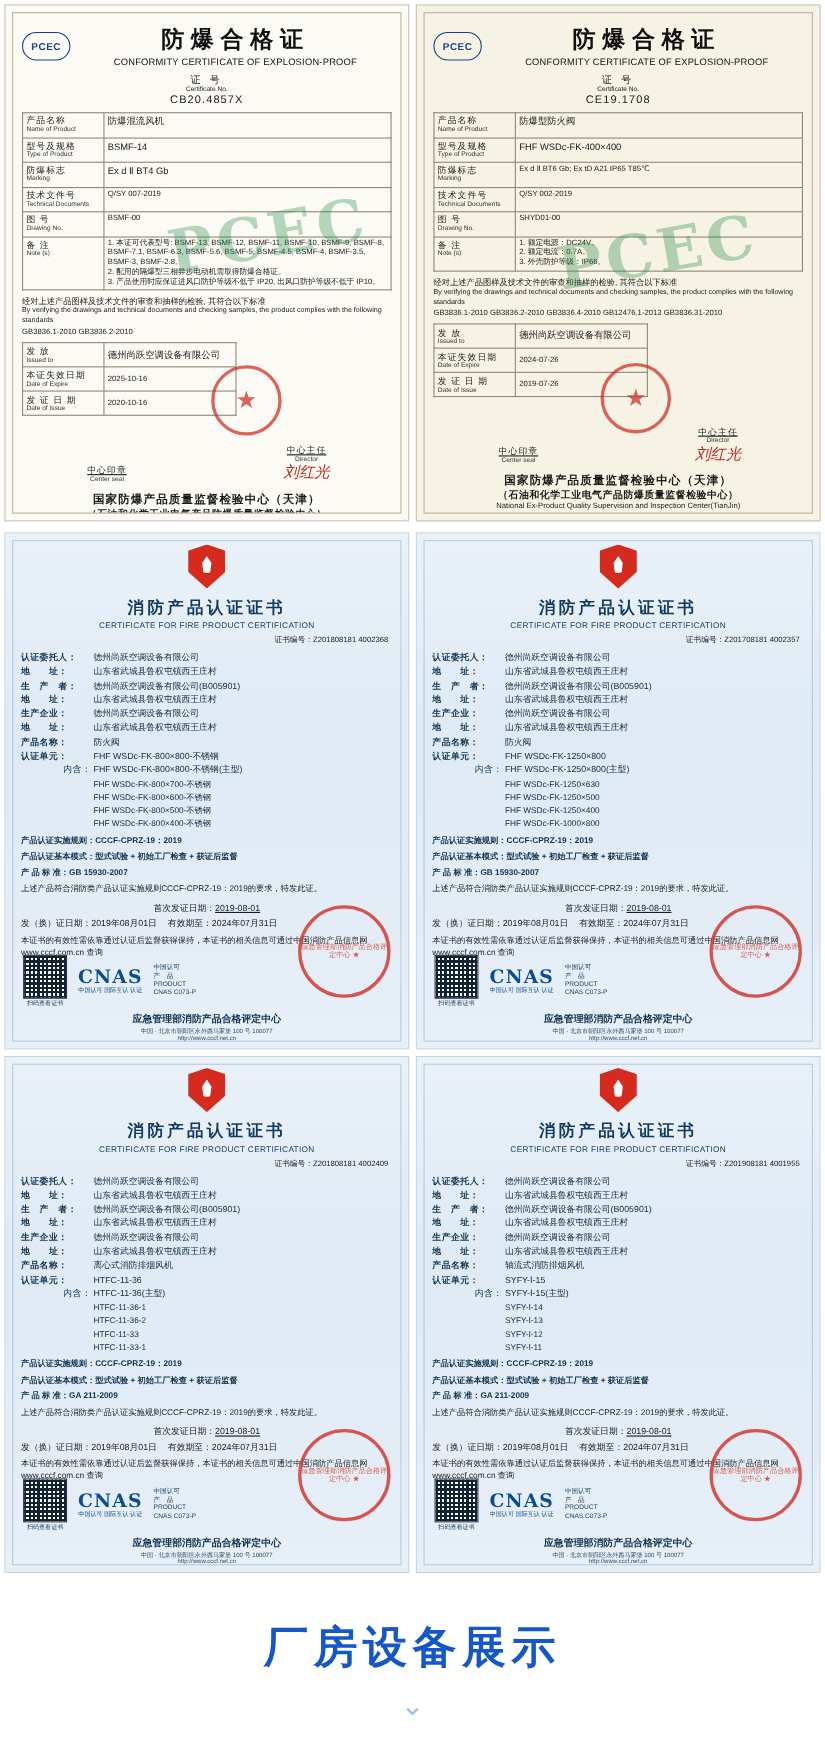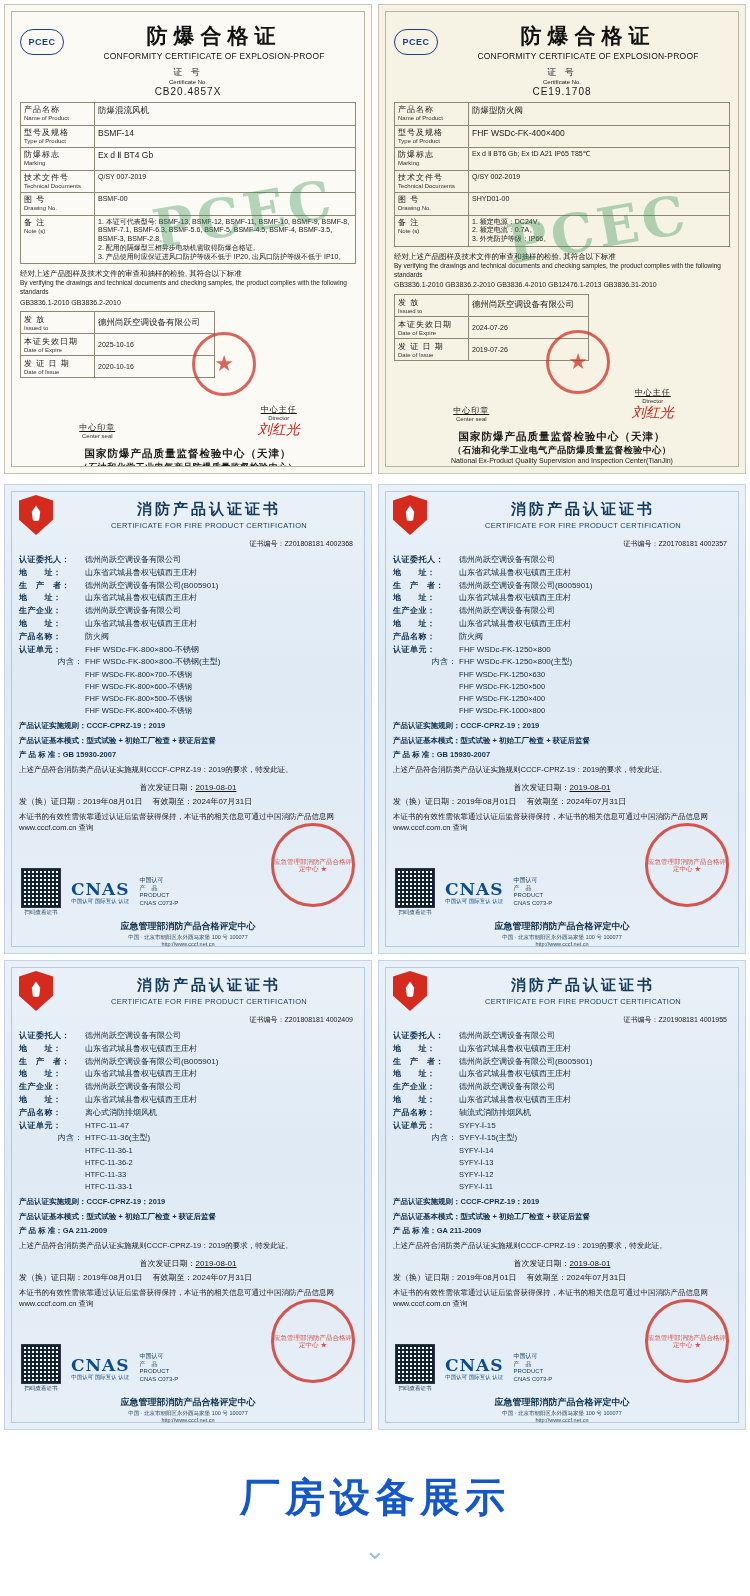--- a/index.html
+++ b/index.html
@@ -126,21 +126,21 @@
     padding:10px 14px;
     overflow:hidden;
     font-size:8px;
   }
   .fire-cert::before{
     content:"";
     position:absolute; inset:6px;
     border:1px solid rgba(120,160,200,.45);
     pointer-events:none;
   }
-  .fire-head { display:flex; align-items:center; gap:8px; }
+  .fire-head { display:flex; align-items:center; gap:8px;flex-direction:column; }
   .fire-logo {
     width:34px; height:40px; flex:0 0 auto;
     background:#d42b1e;
     clip-path:polygon(50% 0,100% 14%,100% 62%,50% 100%,0 62%,0 14%);
     position:relative;
   }
   .fire-logo::after{
     content:"";
     position:absolute; left:50%; top:26%;
     width:12px; height:16px; margin-left:-6px;
@@ -710,21 +710,21 @@
           <div class="frow">
               <div class="k">地　　址：</div>
               <div class="v">山东省武城县鲁权屯镇西王庄村</div>
             </div>
           <div class="frow">
               <div class="k">产品名称：</div>
               <div class="v">离心式消防排烟风机</div>
             </div>
           <div class="frow">
               <div class="k">认证单元：</div>
-              <div class="v">HTFC-11-47</div>
+              <div class="v">HTFC-11-36</div>
             </div>
           <div class="frow">
               <div class="k" style="text-align:right;padding-right:2px;font-weight:normal">内含：</div>
               <div class="v">HTFC-11-36(主型)</div>
             </div>
           <div class="sub">
             <div>HTFC-11-36-1</div>
             <div>HTFC-11-36-2</div>
             <div>HTFC-11-33</div>
             <div>HTFC-11-33-1</div>

